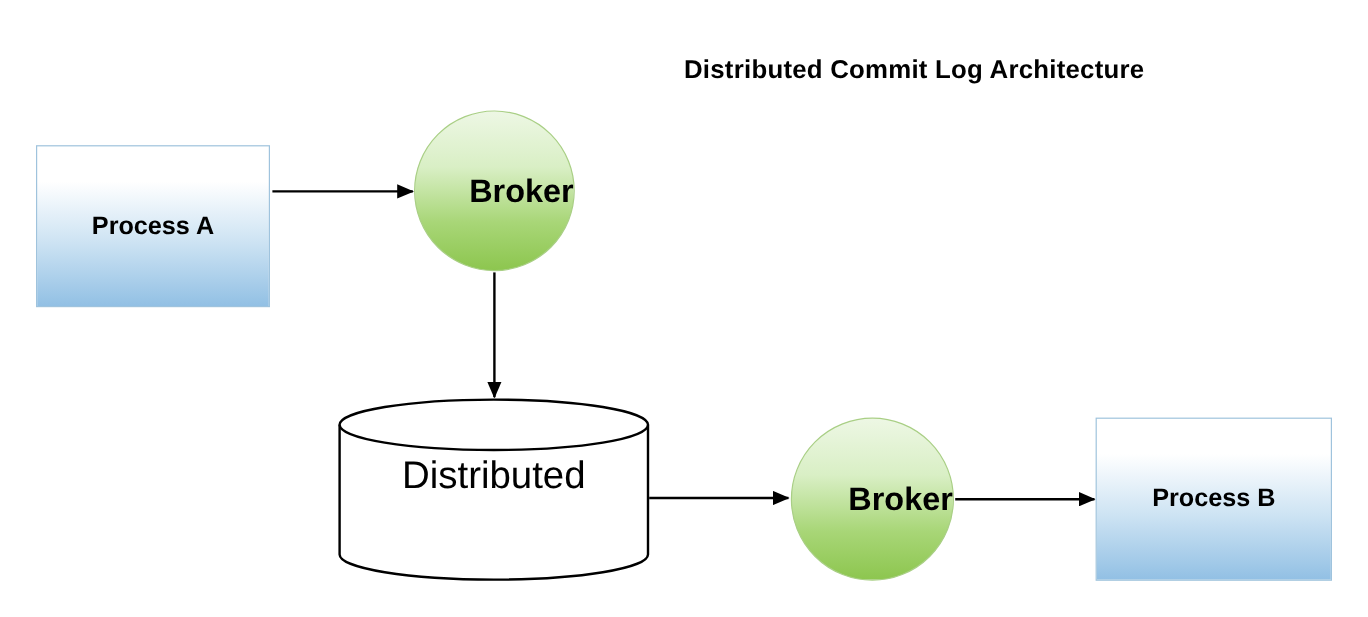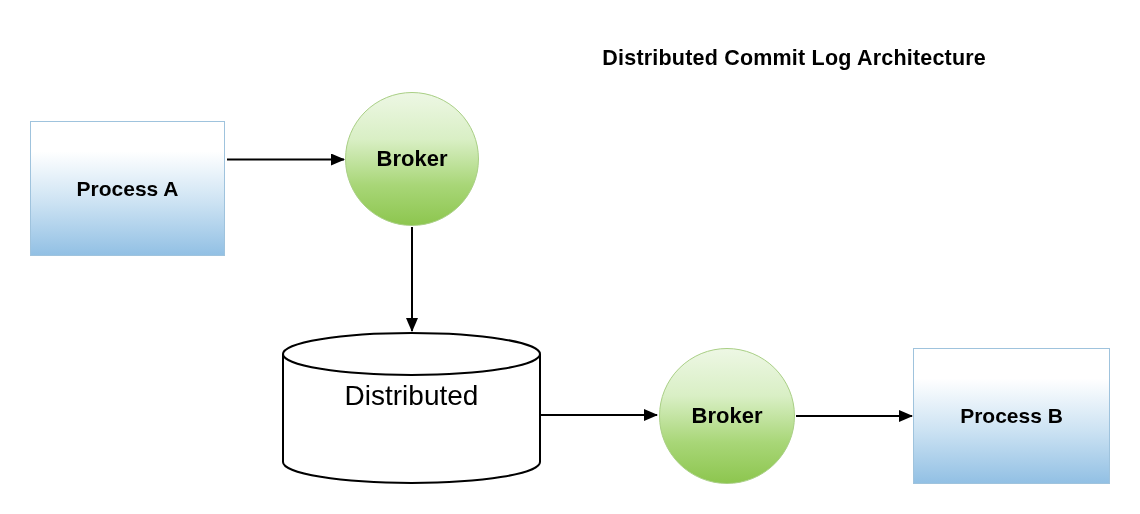--- a/index.html
+++ b/index.html
@@ -20,21 +20,21 @@
     left: 0;
     top: 0;
     width: 1140px;
     height: 514px;
   }
   .title {
     position: absolute;
     left: 570px;
     top: 46px;
     width: 416px;
-    text-align: right;
+    text-align: left;
     font-size: 21.5px;
     font-weight: bold;
     color: #000000;
     letter-spacing: 0.2px;
   }
   .rect-node {
     position: absolute;
     box-sizing: border-box;
     border: 1px solid #9fc3dd;
     background: linear-gradient(180deg, #ffffff 0%, #ffffff 22%, #cde3f3 60%, #92c0e4 100%);
@@ -46,36 +46,36 @@
     color: #000000;
   }
   .circle-node {
     position: absolute;
     box-sizing: border-box;
     border: 1px solid #a9cf85;
     border-radius: 50%;
     background: linear-gradient(180deg, #edf7e4 0%, #d9efc5 35%, #a8d677 70%, #8dc64f 100%);
     display: flex;
     align-items: center;
-    justify-content: center;
-    font-size: 22px;
+    justify-content: flex-end;
+    font-size: 27px;
     font-weight: bold;
     color: #000000;
   }
   .node-process-a { left: 30px;  top: 93px;  width: 195px; height: 135px; margin-top: 28px; }
   .node-broker-1  { left: 345px; top: 92px;  width: 134px; height: 134px; }
   .node-broker-2  { left: 659px; top: 348px; width: 136px; height: 136px; }
   .node-process-b { left: 913px; top: 348px; width: 197px; height: 136px; }
   .cyl-label {
     position: absolute;
     left: 283px;
     top: 378px;
     width: 257px;
     text-align: center;
-    font-size: 28px;
+    font-size: 32px;
     font-weight: 400;
     line-height: 36px;
     color: #000000;
   }
 </style>
 </head>
 <body>
 
 <div class="canvas">
 

